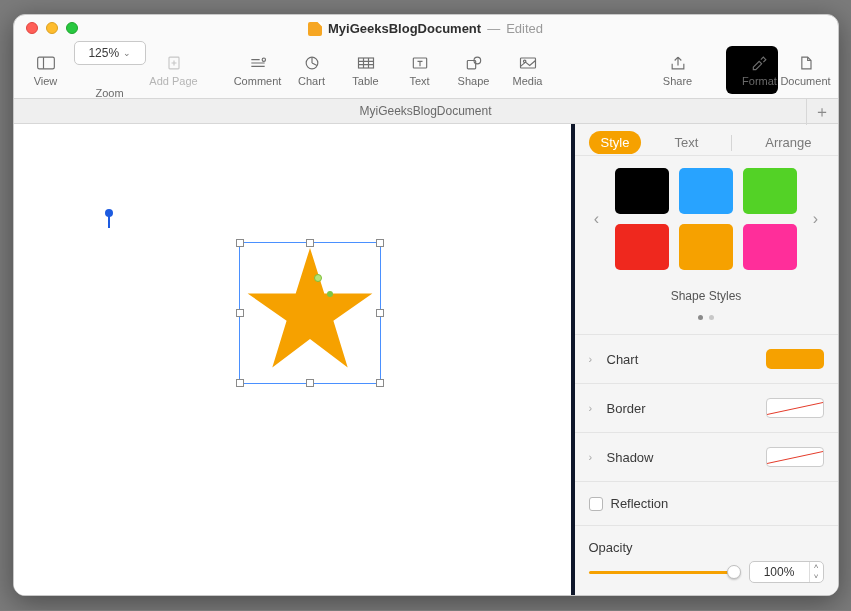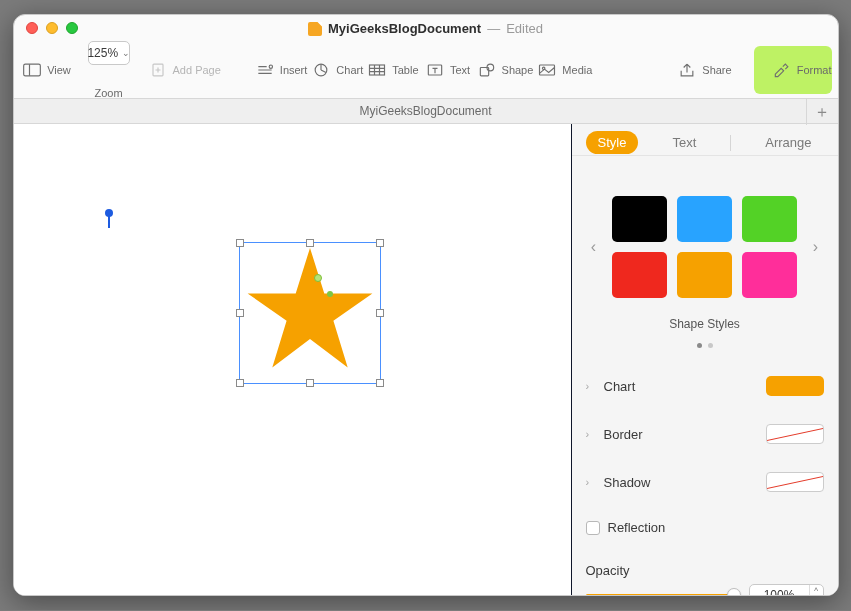--- a/index.html
+++ b/index.html
@@ -15,39 +15,39 @@
     .tb-min  { background: #febc2e; border: 1px solid #dba021; }
     .tb-max  { background: #28c840; border: 1px solid #1fa52d; }
     .titlecenter { flex: 1; display: flex; align-items: center; justify-content: center; gap: 6px; font-size: 13px; }
     .title-doc { color: #2f2f2f; font-weight: 600; }
     .title-edited { color: #9a9a9a; }
     .title-icon { width: 14px; height: 14px; background: #f6a623; border-radius: 2px; display: inline-block; position: relative; }
     .title-icon::after { content: ""; position: absolute; top: 0; right: 0; width: 5px; height: 5px; background: #fff; clip-path: polygon(100% 0,0 0,100% 100%); }
 
     
     .toolbar { height: 56px; display: flex; align-items: center; padding: 0 6px; gap: 2px; }
-    .tool { display: flex; align-items: center; justify-content: center; min-width: 52px; height: 48px; gap: 3px; color: #6a6a6a; font-size: 11px; border-radius: 6px; cursor: pointer; }
-    .tool.active { background: #bef264; padding-left: 16px; }
+    .tool { display: flex; flex-direction: column; align-items: center; justify-content: center; min-width: 52px; height: 48px; gap: 3px; color: #6a6a6a; font-size: 11px; border-radius: 6px; cursor: pointer; }
+    .tool.active { background: #000000; padding-left: 16px; }
     .tool svg { width: 20px; height: 18px; fill: none; stroke: #6f6f6f; stroke-width: 1.4; }
     .tool-icon { width: 24px; height: 18px; display: flex; align-items: center; justify-content: center; color: #6f6f6f; }
-    .zoom-box { width: 42px; height: 24px; border: 1px solid #c9c9c9; border-radius: 5px; display: flex; align-items: center; justify-content: center; font-size: 12px; color: #3a3a3a; background: #fff; gap: 4px; margin-bottom: 19px;}
+    .zoom-box { width: 72px; height: 24px; border: 1px solid #c9c9c9; border-radius: 5px; display: flex; align-items: center; justify-content: center; font-size: 12px; color: #3a3a3a; background: #fff; gap: 4px; margin-bottom: 19px;}
     .zoom-wrap { display: flex; flex-direction: column; align-items: center; gap: 3px; min-width: 70px; }
     .flex-spacer { flex: 1; }
     .disabled { color: #b5b5b5; }
     .disabled svg { stroke: #c6c6c6; }
 
     
     .doctabs { height: 26px; background: #efefef; display: flex; align-items: center; justify-content: center; border-top: 1px solid #d7d7d7; border-bottom: 1px solid #d7d7d7; position: relative; }
     .doctabs-title { font-size: 12px; color: #6a6a6a; }
     .add-tab { position: absolute; right: 0; top: 0; width: 32px; height: 26px; display: flex; align-items: center; justify-content: center; border-left: 1px solid #d7d7d7; color: #8a8a8a; font-size: 16px; cursor: pointer; }
 
     
     .main { display: flex; height: 471px; background: #fff; }
     .canvas { flex: 1; position: relative; background: #fff; }
-    .inspector { width: 267px; background: #f5f5f5; border-left: 1px solid #0f172a; display: flex; flex-direction: column; gap: 28px; }
+    .inspector { width: 267px; background: #f5f5f5; border-left: 4px solid #0f172a; display: flex; flex-direction: column; }
 
     
     .cursor-line { position: absolute; left: 94px; top: 90px; width: 2px; height: 14px; background: #1d5be0; }
     .cursor-dot  { position: absolute; left: 91px; top: 85px; width: 8px; height: 8px; border-radius: 50%; background: #1d5be0; }
     .selection { position: absolute; left: 225px; top: 118px; width: 142px; height: 142px; border: 1px solid #4a90ff; }
     .handle { position: absolute; width: 8px; height: 8px; background: #fff; border: 1px solid #8a8a8a; }
     .h-tl { top: -4px; left: -4px; } .h-tm { top: -4px; left: 50%; margin-left: -4px; } .h-tr { top: -4px; right: -4px; }
     .h-ml { top: 50%; margin-top: -4px; left: -4px; } .h-mr { top: 50%; margin-top: -4px; right: -4px; }
     .h-bl { bottom: -4px; left: -4px; } .h-bm { bottom: -4px; left: 50%; margin-left: -4px; } .h-br { bottom: -4px; right: -4px; }
     .star { position: absolute; left: 231px; top: 120px; width: 130px; height: 130px; }
@@ -148,21 +148,21 @@
 
     <div class="tool">
       <div class="tool-icon">
           <svg viewBox="0 0 24 18">
             <line x1="4" y1="5" x2="14" y2="5"></line>
             <line x1="4" y1="9" x2="20" y2="9"></line>
             <line x1="4" y1="13" x2="20" y2="13"></line>
             <circle cx="19" cy="5" r="2"></circle>
           </svg>
         </div>
-      <span>Insert</span>
+      <span>Comment</span>
     </div>
 
     <div class="tool">
       <div class="tool-icon">
           <svg viewBox="0 0 24 18">
             <circle cx="12" cy="9" r="7"></circle>
             <path d="M12 9 L12 2 M12 9 L18 12"></path>
           </svg>
         </div>
       <span>Chart</span>
@@ -230,20 +230,29 @@
     <div class="tool active">
       <div class="tool-icon">
           <svg viewBox="0 0 24 18">
             <path d="M4 14l7-7 3 3-7 7H4v-3z"></path>
             <path d="M13 5l3-3 3 3-3 3"></path>
           </svg>
         </div>
       <span>Format</span>
     </div>
 
+    <div class="tool">
+      <div class="tool-icon">
+          <svg viewBox="0 0 24 18">
+            <path d="M7 2h7l4 4v10H7z"></path>
+            <path d="M14 2v4h4"></path>
+          </svg>
+        </div>
+      <span>Document</span>
+    </div>
   </div>
 
   <div class="doctabs">
     <span class="doctabs-title">MyiGeeksBlogDocument</span>
     <div class="add-tab">
       <span>＋</span>
     </div>
   </div>
 
   <div class="main">

